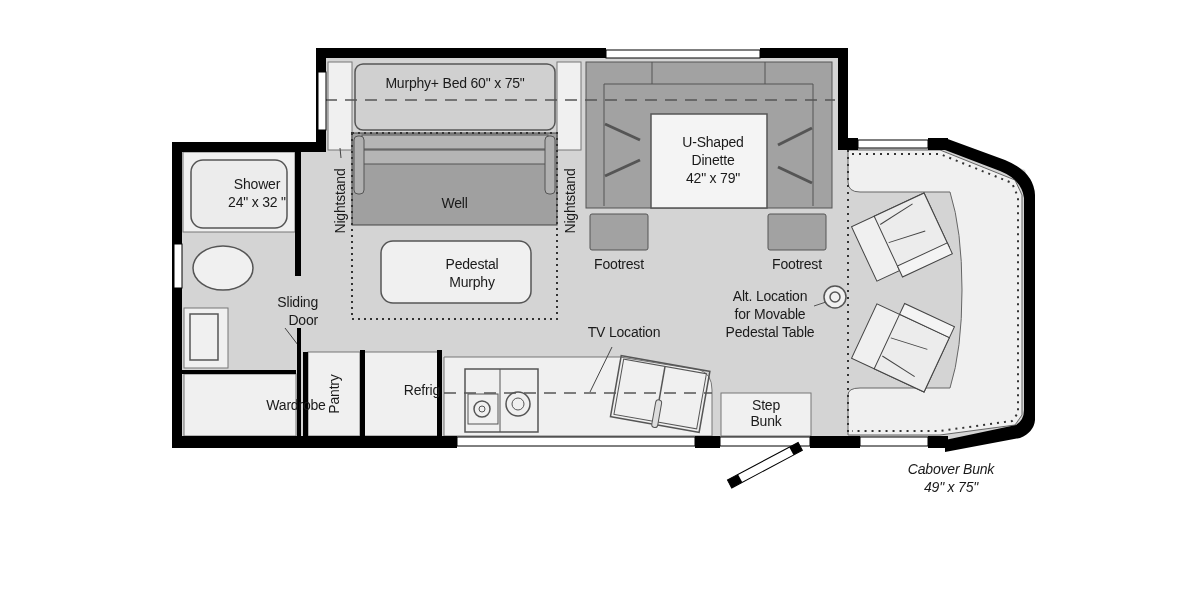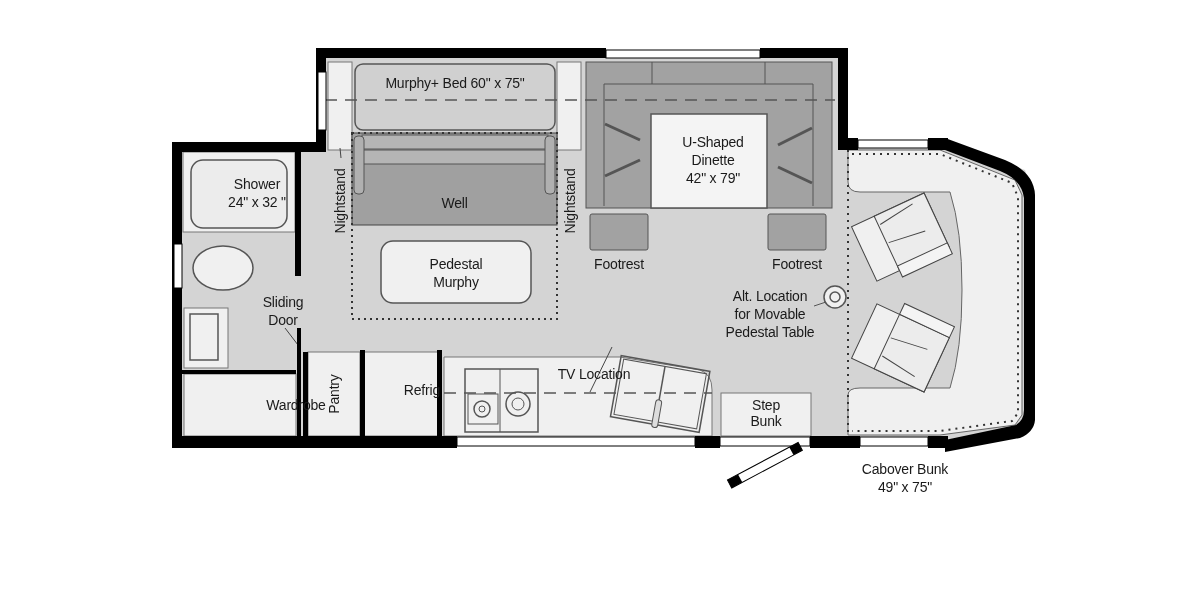--- a/index.html
+++ b/index.html
@@ -163,57 +163,57 @@
     <rect x="-80" y="-4" width="12" height="9" fill="#000"></rect>
     <rect x="-10" y="-4" width="10" height="9" fill="#000"></rect>
   </g>
 </svg>
 
 <div class="lbl" style="left:355px;top:74px;width:200px;">Murphy+ Bed 60" x 75"</div>
 <div class="lbl" style="left:352px;top:194px;width:205px;">Well</div>
 <div class="lbl vert" style="left:300px;top:192px;width:80px;">Nightstand</div>
 <div class="lbl vert" style="left:530px;top:192px;width:80px;">Nightstand</div>
 
-<div class="lbl" style="left:381px;top:255px;width:150px;">
+<div class="lbl" style="left:381px;top:255px;width:150px;padding-left:16px;">
   <span>Pedestal</span>
   <span>Murphy</span>
 </div>
 
 <div class="lbl" style="left:651px;top:133px;width:124px;">
   <span>U-Shaped</span>
   <span>Dinette</span>
   <span>42" x 79"</span>
 </div>
 
 <div class="lbl" style="left:578px;top:255px;width:82px;">Footrest</div>
 <div class="lbl" style="left:756px;top:255px;width:82px;">Footrest</div>
 
 <div class="lbl" style="left:209px;top:175px;width:96px;">
   <span>Shower</span>
   <span>24" x 32 "</span>
 </div>
 
-<div class="lbl" style="left:248px;top:293px;width:70px;">
+<div class="lbl" style="left:248px;top:293px;width:70px;text-align:right;">
   <span>Sliding</span>
   <span>Door</span>
 </div>
 
 <div class="lbl" style="left:184px;top:396px;width:128px;margin-left:48px;">Wardrobe</div>
 <div class="lbl vert" style="left:299px;top:385px;width:70px;">Pantry</div>
 <div class="lbl" style="left:364px;top:381px;width:76px;text-align:right;">Refrig</div>
 
-<div class="lbl" style="left:544px;top:323px;width:100px;margin-top:42px;">TV Location</div>
+<div class="lbl" style="left:574px;top:323px;width:100px;">TV Location</div>
 
 <div class="lbl" style="left:715px;top:287px;width:110px;">
   <span>Alt. Location</span>
   <span>for Movable</span>
   <span>Pedestal Table</span>
 </div>
 
 <div class="lbl" style="left:721px;top:397px;width:90px;line-height:16px;">
   <span>Step</span>
   <span>Bunk</span>
 </div>
 
-<div class="lbl" style="left:850px;top:460px;width:110px;">
+<div class="lbl" style="left:896px;top:460px;width:110px;font-style:italic;">
   <span>Cabover Bunk</span>
   <span>49" x 75"</span>
 </div>
 
 </body></html>

